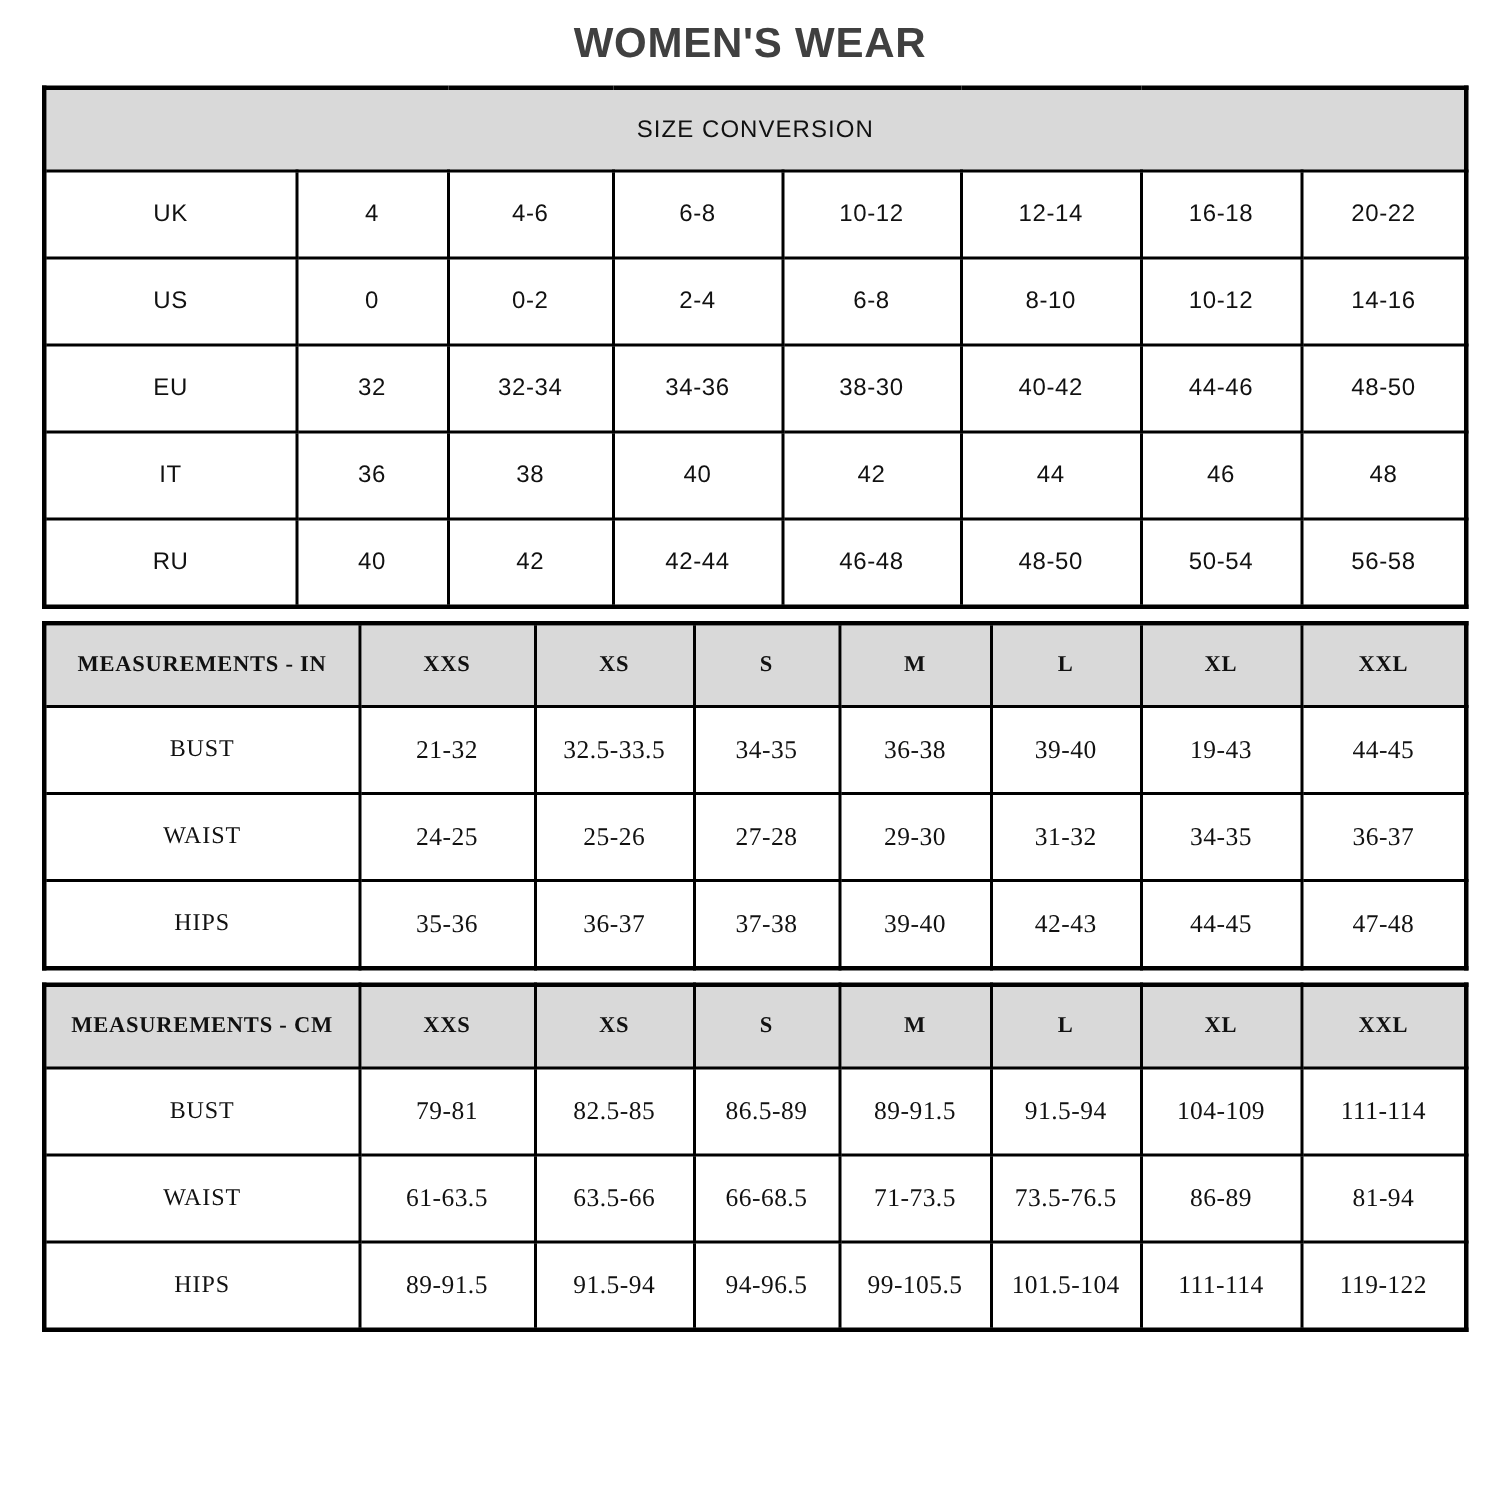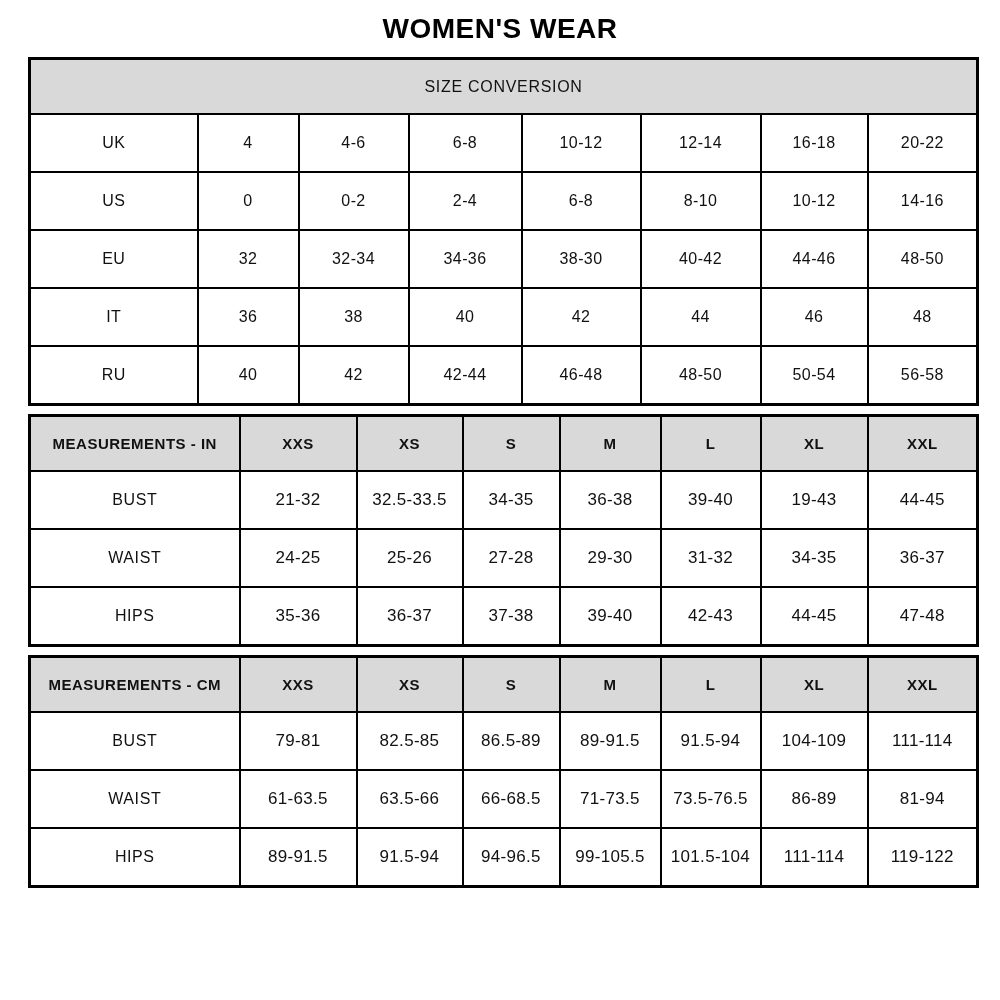--- a/index.html
+++ b/index.html
@@ -11,31 +11,31 @@
     font-family: "Liberation Sans", sans-serif;
     color: #111111;
     overflow: hidden;
   }
   .page-title {
     margin: 13px 0 0 0;
     text-align: center;
     font-size: 28px;
     font-weight: 700;
     letter-spacing: 0.5px;
-    color: #000000;
+    color: #404040;
   }
   table.size-table {
     border-collapse: collapse;
     table-layout: fixed;
     width: 948px;
     margin-left: 28px;
     border: 3px solid #000000;
   }
   table.size-table:first-of-type { margin-top: 12px; }
-  table.size-table + table.size-table { margin-top: 8px; }
+  table.size-table + table.size-table { margin-top: 8px; font-family: Liberation Serif, serif; }
   .size-table td, .size-table th {
     border: 2px solid #000000;
     text-align: center;
     vertical-align: middle;
     padding: 0;
     overflow: hidden;
     white-space: nowrap;
   }
   
   #t-size .banner-cell {

